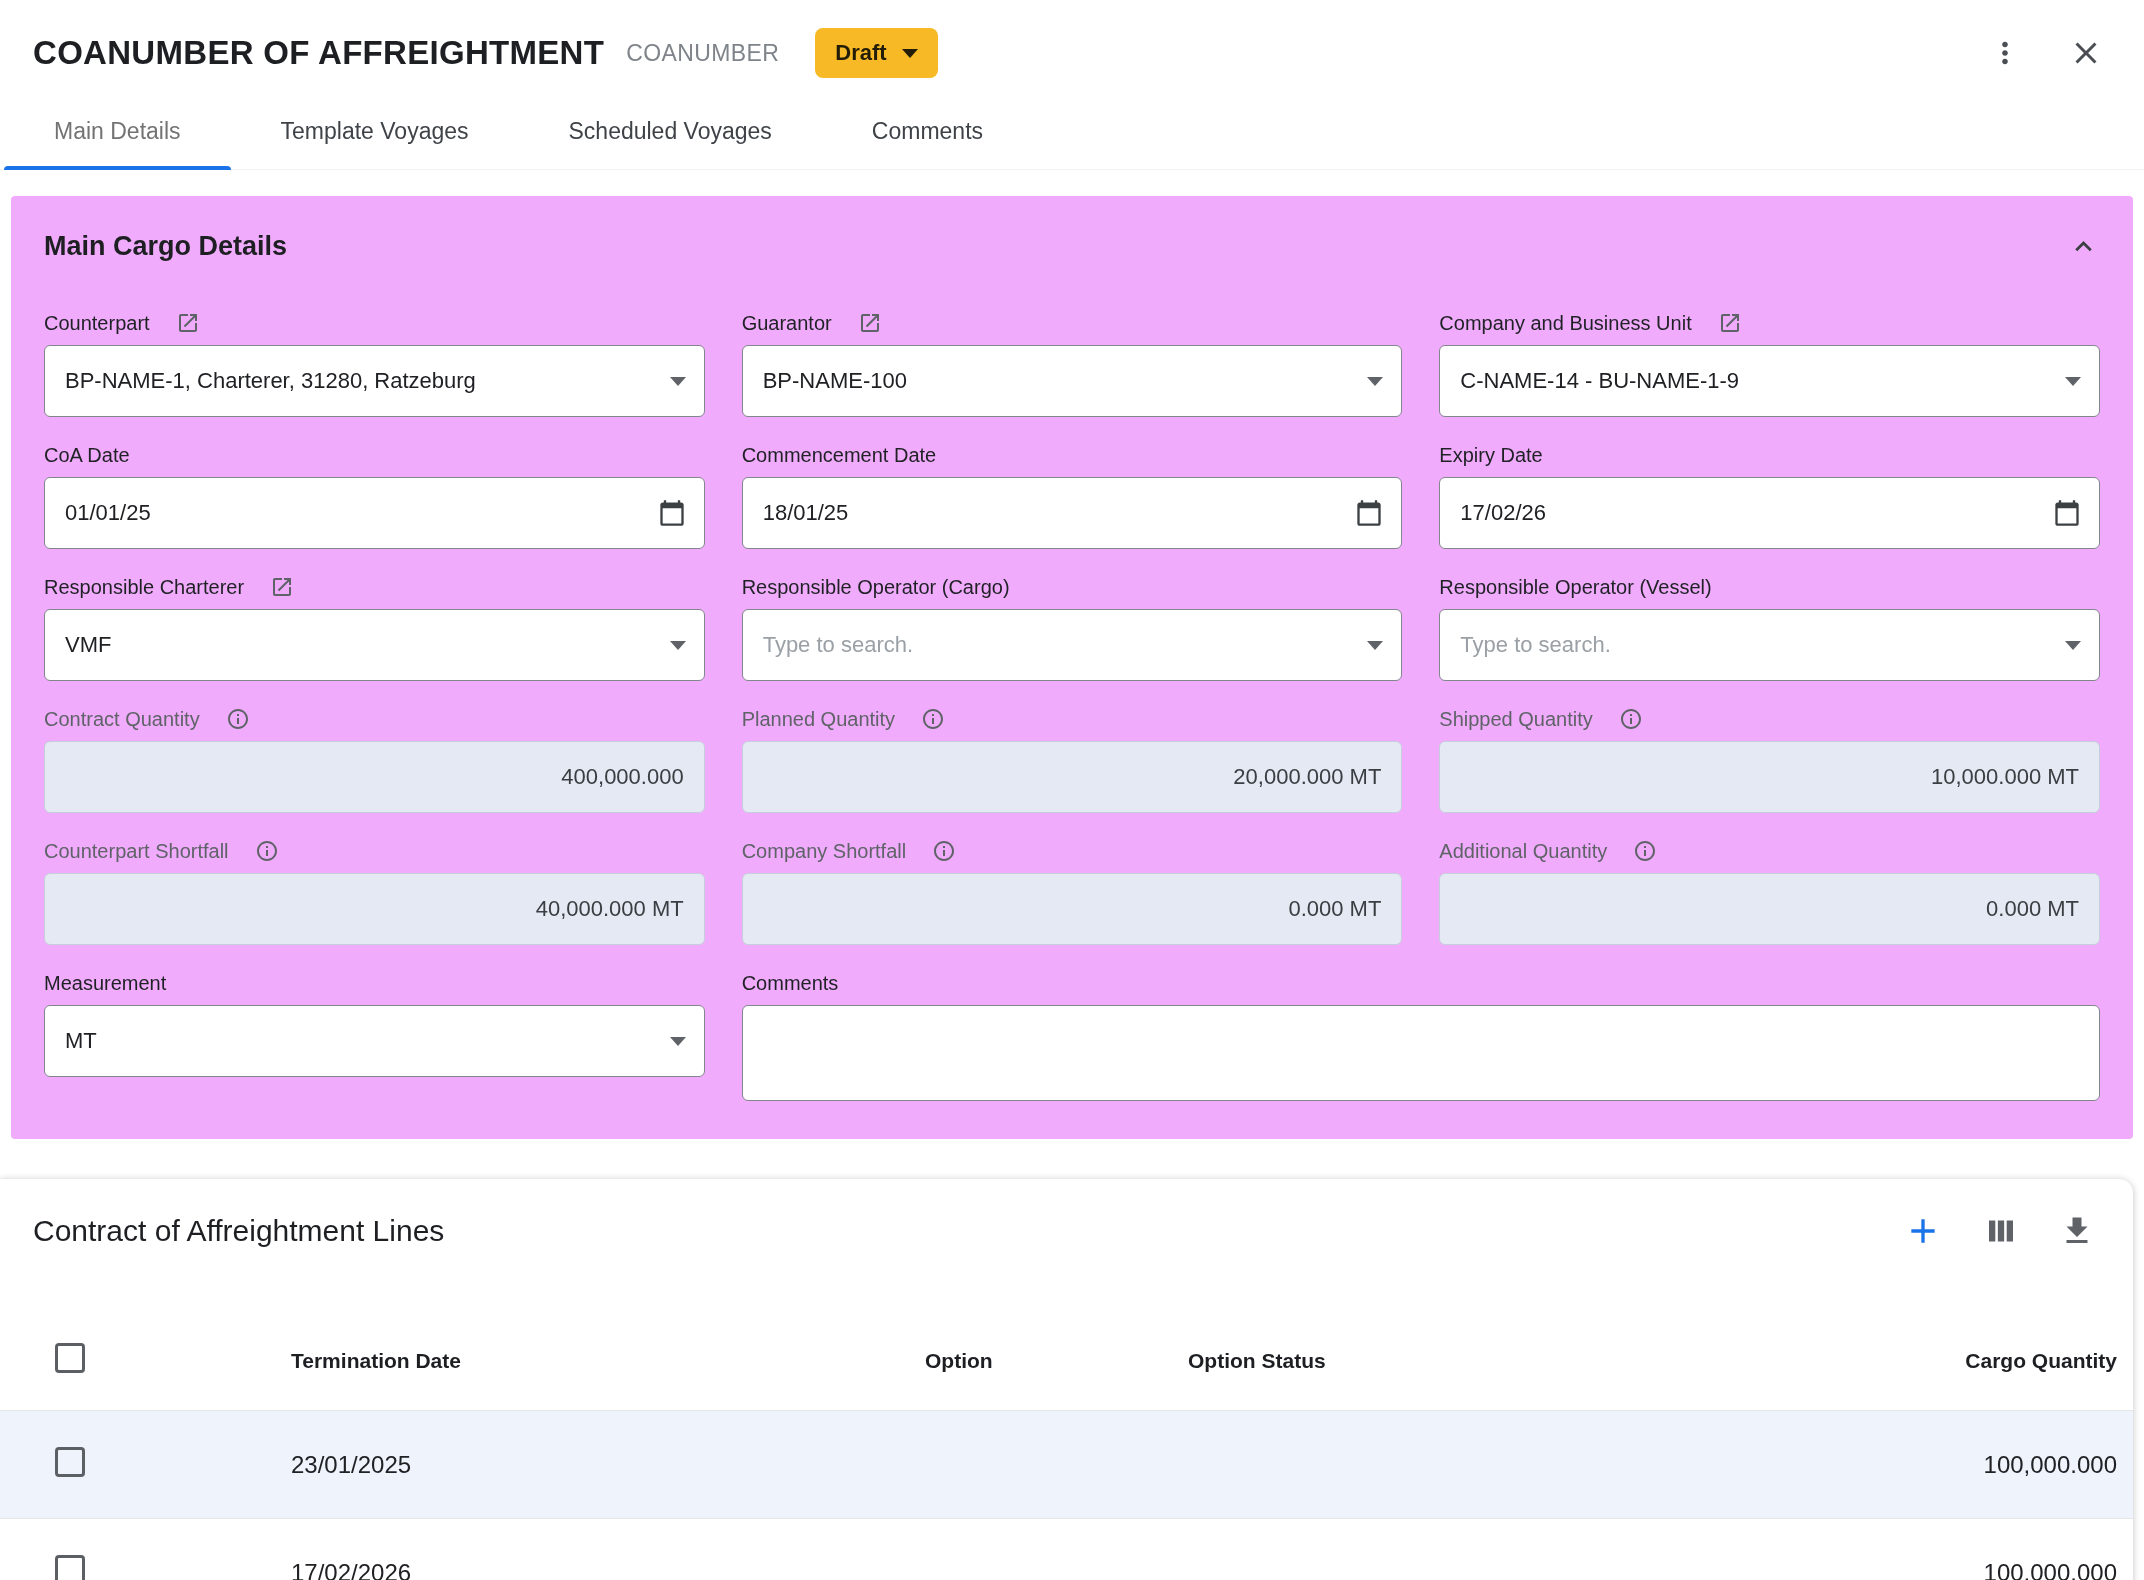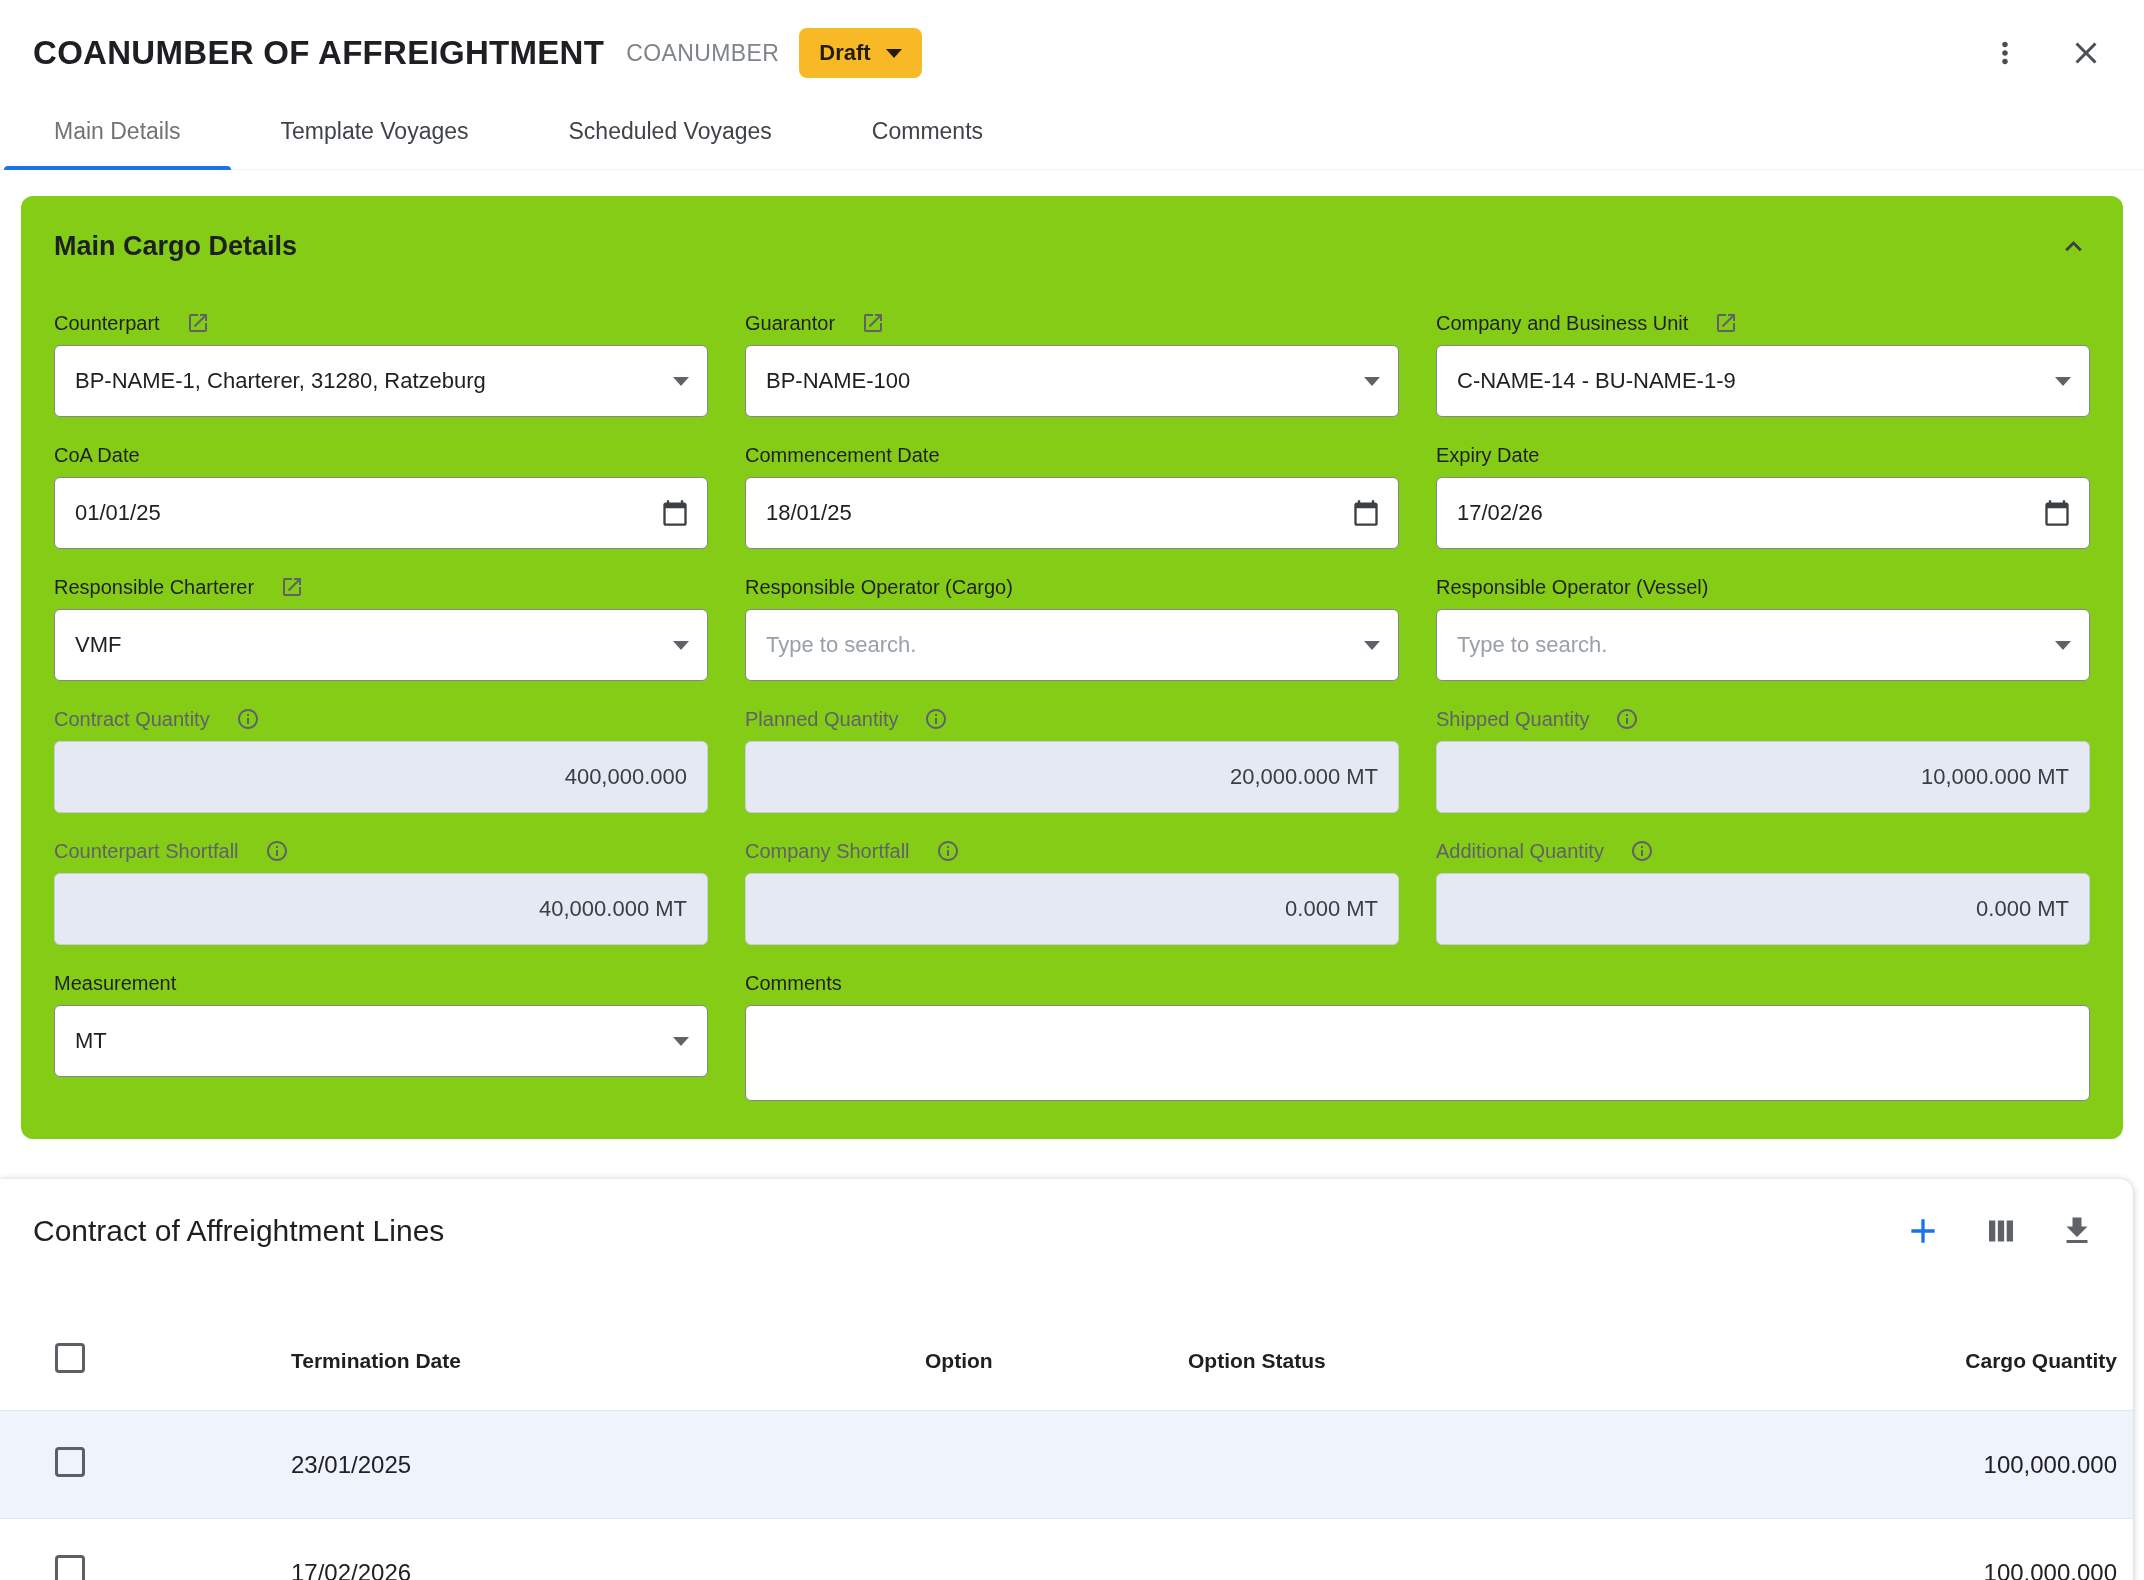--- a/index.html
+++ b/index.html
@@ -3,39 +3,39 @@
 <meta charset="utf-8">
 <style>
   * { margin:0; padding:0; box-sizing:border-box; }
   html,body { width:2144px; height:1580px; overflow:hidden; background:#ffffff;
     font-family:"Liberation Sans","DejaVu Sans",sans-serif; color:#202124; }
 
   
   .header { display:flex; align-items:center; padding:28px 36px 0 33px; }
   .page-title { font-size:33px; font-weight:700; letter-spacing:.3px; color:#1d1f22; }
   .header-ref { font-size:23px; font-weight:500; color:#7f848a; margin-left:22px; letter-spacing:.4px; }
-  .badge { margin-left:20px; height:50px; display:inline-flex; align-items:center; gap:15px;
+  .badge { margin-left:36px; height:50px; display:inline-flex; align-items:center; gap:15px;
     background:#F7BA26; border-radius:8px; padding:0 20px; font-size:22px; font-weight:700;
     color:#231d07; cursor:pointer; }
   .caret-down { width:0; height:0; border-left:8px solid transparent; border-right:8px solid transparent;
     border-top:9px solid #5f6368; }
   .badge .caret-down { border-top-color:#231d07; }
   .header-actions { margin-left:auto; display:flex; align-items:center; gap:46px; margin-right:4px; }
   .icon-btn { display:inline-flex; align-items:center; justify-content:center; color:#4a4e53; cursor:pointer; }
   .icon-btn svg { display:block; }
 
   
   .tabs { display:flex; margin-top:20px; padding-left:4px; border-bottom:1px solid rgba(0,0,0,0.05); }
   .tab { position:relative; padding:20px 50px 24px; font-size:23px; font-weight:500; color:#3f4348; cursor:pointer; white-space:nowrap; }
   .tab.active { color:#737373; }
   .tab.active::after { content:""; position:absolute; left:0; right:0; bottom:-1px; height:4px;
     background:#1a73e8; border-radius:4px 4px 0 0; }
 
   
-  .panel { margin:26px 21px 0; background:#84cc16; border-radius:12px; padding:34px 33px 38px; }
+  .panel { margin:26px 11px 0; background:#f0abfc; border-radius:4px; padding:34px 33px 38px; }
   .panel-head { display:flex; align-items:center; justify-content:space-between; }
   .panel-title { font-size:27px; font-weight:700; color:#1d1f22; }
   .grid { margin-top:48px; display:grid; grid-template-columns:1fr 1fr 1fr; column-gap:37px; row-gap:26px; }
   .cell {}
   .flabel { display:flex; align-items:center; gap:26px; font-size:20px; color:#1f2125; margin-bottom:10px; line-height:1.2; }
   .flabel.muted { color:#5f6368; }
   .lbl-icon { display:inline-flex; color:#5f6368; }
   .lbl-icon svg { display:block; }
   .control { height:72px; background:#fff; border:1px solid #82878d; border-radius:6px;
     display:flex; align-items:center; padding:0 18px 0 20px; font-size:22px; color:#202124;

